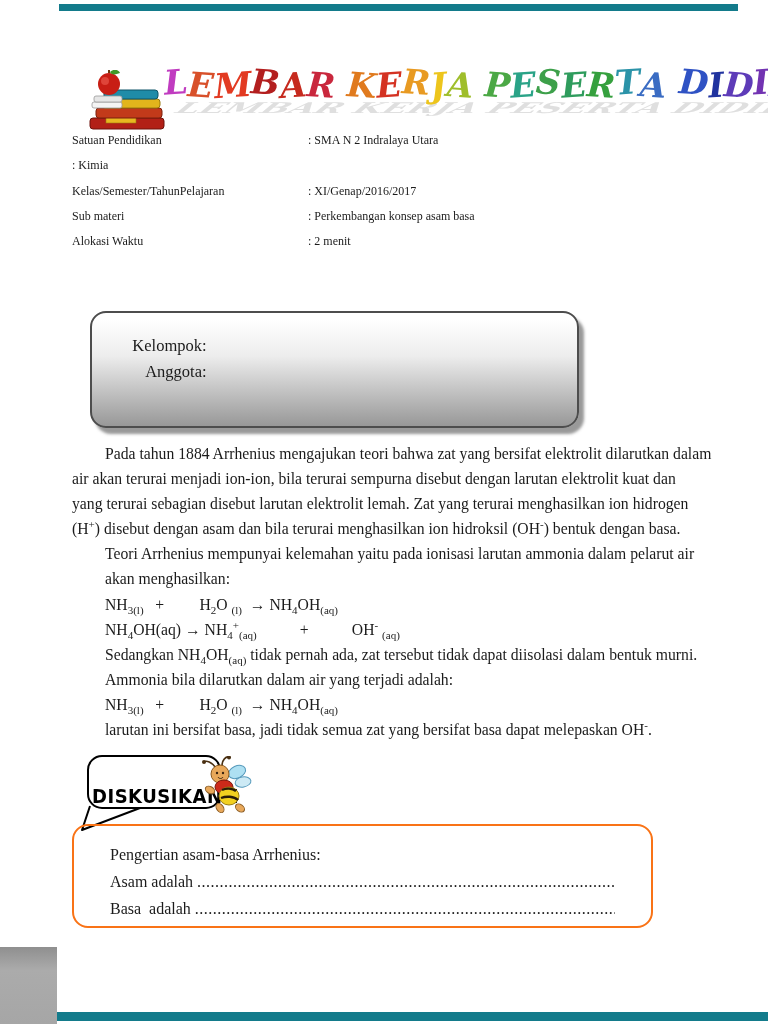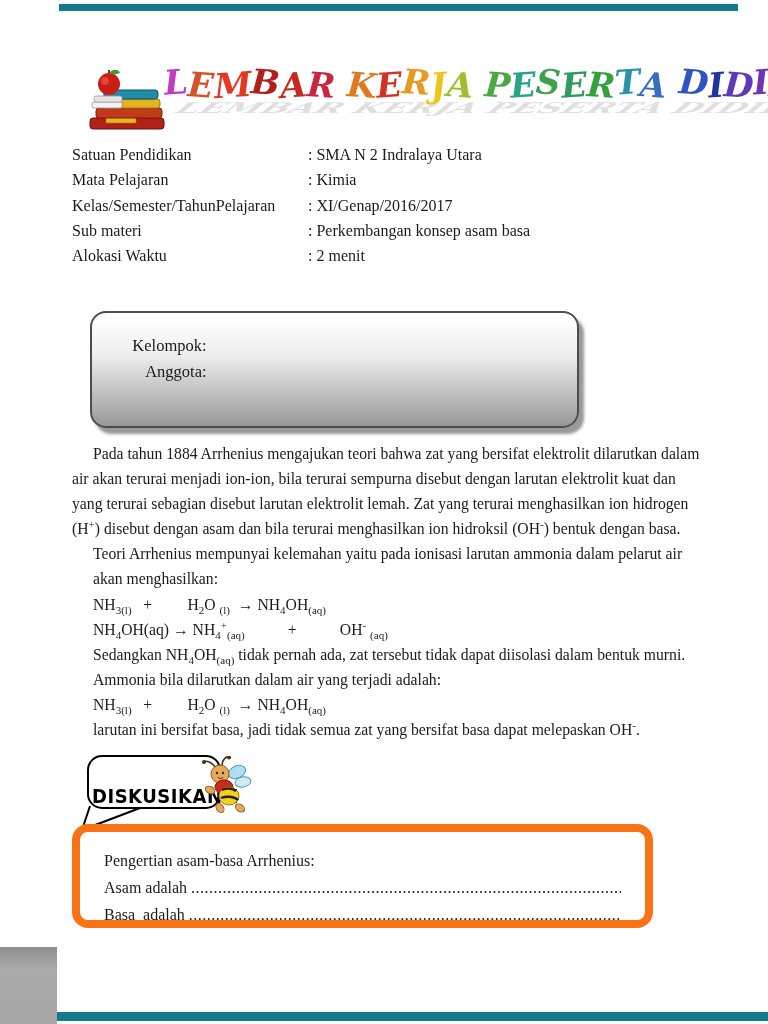--- a/index.html
+++ b/index.html
@@ -16,51 +16,51 @@
   .logo{position:absolute;left:84px;top:70px;width:86px;height:62px;}
   .title-wrap{position:absolute;left:164px;top:58px;width:560px;height:78px;}
   .title-shadow{position:absolute;left:14px;top:30px;white-space:pre;color:#c6c6c6;opacity:.55;
                 font-family:"DejaVu Serif",serif;font-style:italic;font-weight:bold;font-size:33px;
                 transform:skewX(-38deg) scaleY(.45);}
   .title-letters{position:absolute;left:0;top:6px;white-space:pre;
                  font-family:"DejaVu Serif",serif;font-style:italic;font-weight:bold;font-size:34px;}
   .title-letters .tl{display:inline-block;}
 
   
-  .info{position:absolute;left:72px;top:142px;width:640px;font-size:16px;line-height:25.3px;}
+  .info{position:absolute;left:72px;top:128px;width:640px;font-size:12px;line-height:25.3px;}
   .info-row{display:flex;}
   .info-label{width:236px;flex:none;}
   .info-value{white-space:pre-line;}
 
   
   .group-box{position:absolute;left:90px;top:311px;width:489px;height:117px;box-sizing:border-box;
              border:2px solid #4d4d4d;border-radius:16px;
              background:linear-gradient(#ffffff 6%,#ededed 38%,#989898 100%);
              box-shadow:5px 6px 3px rgba(70,70,70,.55);
              padding:20px 0 0 18px;font-size:16.5px;}
   .group-row{display:flex;line-height:26px;}
   .group-label{width:92px;flex:none;text-align:right;}
 
   
   .body{position:absolute;left:72px;top:441px;width:642px;font-size:15.7px;line-height:25.1px;}
   .section-heading{font-weight:bold;white-space:pre-wrap;}
   .bl{white-space:pre-wrap;}
-  .bl.pad{margin-left:21px;}
+  .bl.pad{margin-left:33px;}
   .bl sub,.bl sup{font-size:11px;line-height:0;}
 
   
   .bubble-svg{position:absolute;left:78px;top:750px;}
   .discussion-label{position:absolute;left:92px;top:785px;
                     font-family:"DejaVu Sans",sans-serif;font-weight:bold;font-size:18px;
                     letter-spacing:.5px;color:#000;transform:scaleY(1.12);}
   .bee{position:absolute;left:196px;top:756px;}
 
   
   .answer-box{position:absolute;left:72px;top:824px;width:581px;height:104px;box-sizing:border-box;
-              border:8px solid #f97316;border-radius:16px;padding:16px 24px 0;font-size:16px;line-height:26.8px;}
+              border:2px solid #f97316;border-radius:16px;padding:16px 36px 0;font-size:16px;line-height:26.8px;}
   .ans-row{display:flex;white-space:pre;}
   .ans-label{flex:none;}
   .dots{flex:1;overflow:hidden;white-space:nowrap;letter-spacing:.5px;}
 </style>
 </head>
 <body>
 
 <div class="page">
 
   <div class="bar-top" style="background: rgb(19, 123, 139);"></div>
@@ -87,21 +87,20 @@
     <div class="title-shadow">LEMBAR KERJA PESERTA DIDIK</div>
     <div class="title-letters"><span class="tl" style="color: rgb(192, 60, 192); transform: rotate(-4deg) translateY(-2px);">L</span><span class="tl" style="color: rgb(216, 80, 42); transform: rotate(4deg) translateY(1px);">E</span><span class="tl" style="color: rgb(226, 58, 34); transform: rotate(-4deg) translateY(1px);">M</span><span class="tl" style="color: rgb(179, 31, 31); transform: rotate(4deg) translateY(-2px);">B</span><span class="tl" style="color: rgb(198, 42, 30); transform: rotate(-4deg) translateY(1px);">A</span><span class="tl" style="color: rgb(201, 39, 61); transform: rotate(4deg) translateY(1px);">R</span><span class="tl" style="color: rgb(0, 0, 0); transform: rotate(-4deg) translateY(-2px);"> </span><span class="tl" style="color: rgb(224, 122, 30); transform: rotate(4deg) translateY(1px);">K</span><span class="tl" style="color: rgb(212, 50, 34); transform: rotate(-4deg) translateY(1px);">E</span><span class="tl" style="color: rgb(232, 154, 34); transform: rotate(4deg) translateY(-2px);">R</span><span class="tl" style="color: rgb(237, 197, 28); transform: rotate(-4deg) translateY(1px);">J</span><span class="tl" style="color: rgb(159, 190, 43); transform: rotate(4deg) translateY(1px);">A</span><span class="tl" style="color: rgb(0, 0, 0); transform: rotate(-4deg) translateY(-2px);"> </span><span class="tl" style="color: rgb(75, 168, 69); transform: rotate(4deg) translateY(1px);">P</span><span class="tl" style="color: rgb(42, 163, 135); transform: rotate(-4deg) translateY(1px);">E</span><span class="tl" style="color: rgb(61, 160, 74); transform: rotate(4deg) translateY(-2px);">S</span><span class="tl" style="color: rgb(47, 156, 93); transform: rotate(-4deg) translateY(1px);">E</span><span class="tl" style="color: rgb(53, 160, 62); transform: rotate(4deg) translateY(1px);">R</span><span class="tl" style="color: rgb(43, 147, 168); transform: rotate(-4deg) translateY(-2px);">T</span><span class="tl" style="color: rgb(58, 108, 195); transform: rotate(4deg) translateY(1px);">A</span><span class="tl" style="color: rgb(0, 0, 0); transform: rotate(-4deg) translateY(1px);"> </span><span class="tl" style="color: rgb(47, 82, 196); transform: rotate(4deg) translateY(-2px);">D</span><span class="tl" style="color: rgb(32, 51, 159); transform: rotate(-4deg) translateY(1px);">I</span><span class="tl" style="color: rgb(93, 59, 184); transform: rotate(4deg) translateY(1px);">D</span><span class="tl" style="color: rgb(114, 51, 178); transform: rotate(-4deg) translateY(-2px);">I</span><span class="tl" style="color: rgb(91, 42, 201); transform: rotate(4deg) translateY(1px);">K</span></div>
   </div>
 
   <div class="info">
       <div class="info-row">
         <div class="info-label">Satuan Pendidikan</div>
         <div class="info-value">: SMA N 2 Indralaya Utara</div>
       </div>
       <div class="info-row">
-        <div class="info-label">Mata Pelajaran</div>
         <div class="info-value">: Kimia</div>
       </div>
       <div class="info-row">
         <div class="info-label">Kelas/Semester/TahunPelajaran</div>
         <div class="info-value">: XI/Genap/2016/2017</div>
       </div>
       <div class="info-row">
         <div class="info-label">Sub materi</div>
         <div class="info-value">: Perkembangan konsep asam basa</div>
       </div>

